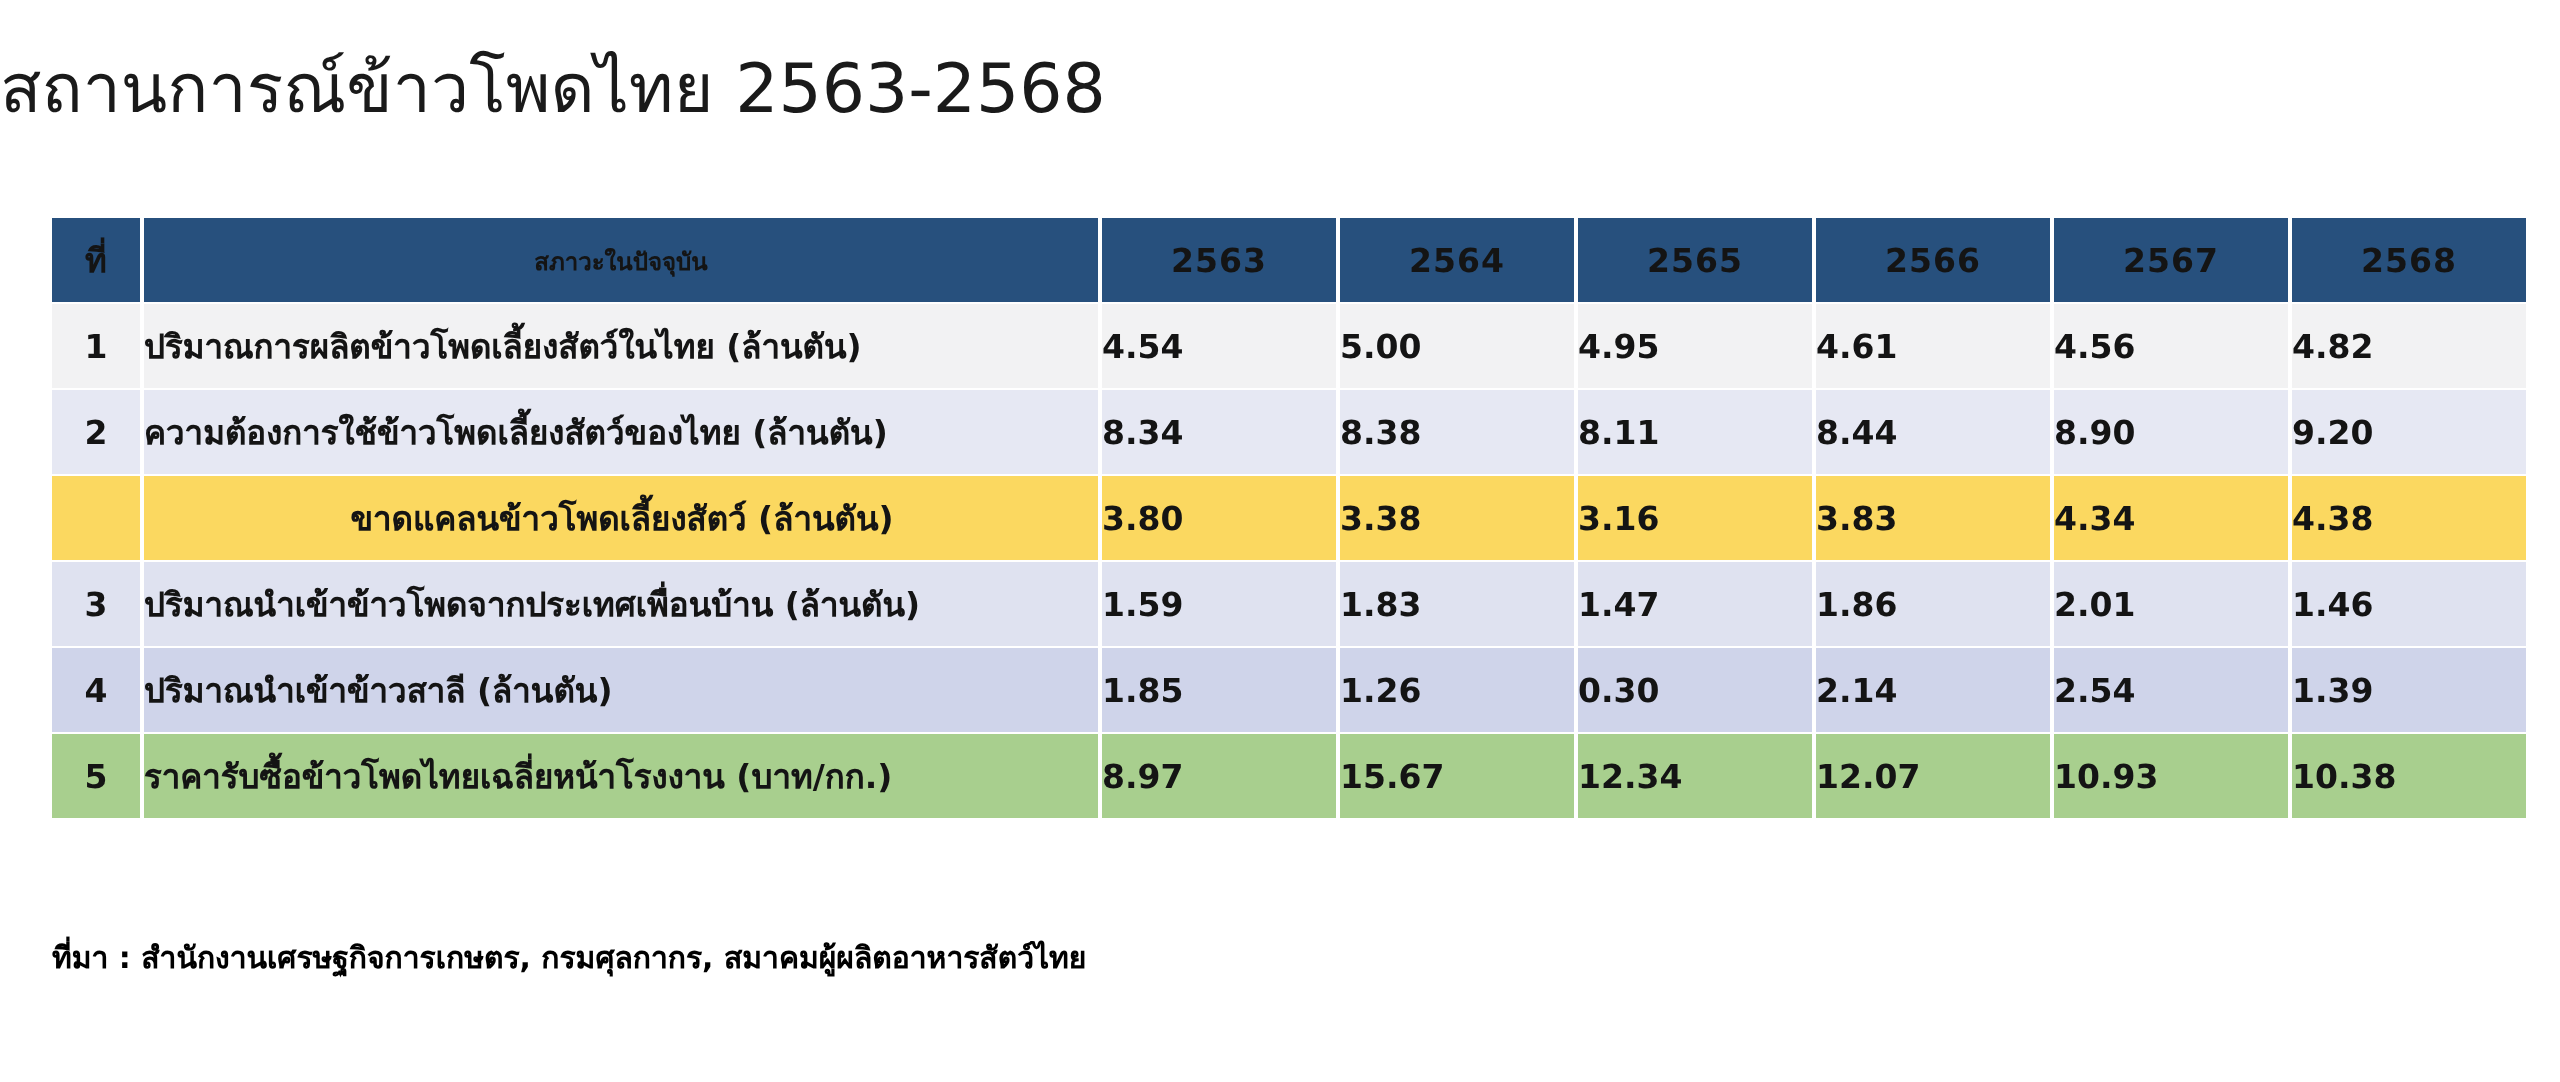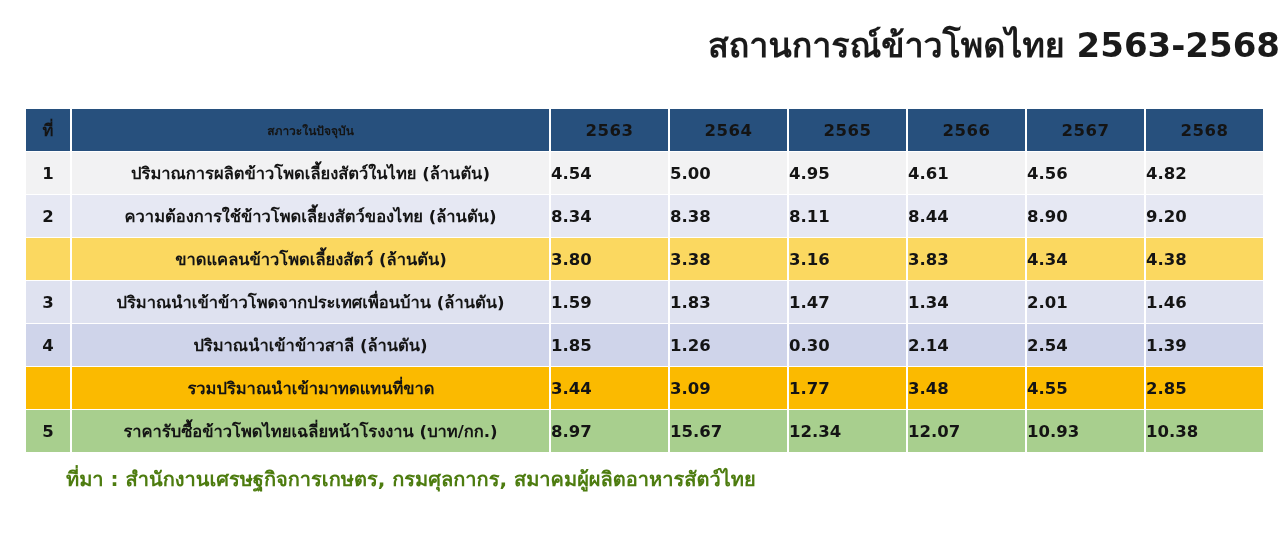--- a/index.html
+++ b/index.html
@@ -19,23 +19,23 @@
     height: 541px;
     box-sizing: border-box;
   }
 
   
   .title {
     position: absolute;
     top: 22px;
     left: 0;
     width: 1280px;
-    text-align: right;
+    text-align: left;
     font-size: 34px;
-    font-weight: bold;
+    font-weight: normal;
     color: #1a1a1a;
     letter-spacing: 0px;
     line-height: 46px;
     white-space: nowrap;
   }
 
   
   .table-wrap {
     position: absolute;
     left: 24px;
@@ -74,21 +74,21 @@
   thead th.th-desc { font-size: 12px; }
   thead th.th-year { font-size: 16.5px; letter-spacing: 0.5px; }
 
   
   td.no {
     text-align: center;
     font-weight: bold;
     font-size: 16px;
   }
   td.desc {
-    text-align: center;
+    text-align: left;
     padding-left: 14px;
     font-weight: bold;
     font-size: 16.5px;
     white-space: nowrap;
   }
   td.desc.center {
     text-align: center;
     padding-left: 1px;
   }
   td.val {
@@ -103,26 +103,25 @@
   tr.tint-lav3 td    { background: #cfd4ea; }
   tr.tint-yellow td  { background: #fbd860; }
   tr.tint-orange td  { background: #fbba00; }
   tr.tint-green td   { background: #a8cf8e; }
 
   
   .notes {
     position: absolute;
     left: 26px;
     top: 466px;
-    font-size: 20px;
-    font-weight: bold;
-    color: #4d7c0f;
+    font-size: 15px;
+    font-weight: bold;
+    color: #000000;
     line-height: 26px;
     white-space: nowrap;
-    margin-left: 40px;
   }
   .notes div { white-space: nowrap; }
 </style>
 </head>
 <body>
 
 <div class="page">
 
   <div class="title">สถานการณ์ข้าวโพดไทย 2563-2568</div>
 
@@ -180,44 +179,34 @@
             <td class="val">3.83</td>
             <td class="val">4.34</td>
             <td class="val">4.38</td>
           </tr>
           <tr class="tint-lav2">
             <td class="no">3</td>
             <td class="desc">ปริมาณนำเข้าข้าวโพดจากประเทศเพื่อนบ้าน (ล้านตัน)</td>
             <td class="val">1.59</td>
             <td class="val">1.83</td>
             <td class="val">1.47</td>
-            <td class="val">1.34</td>
+            <td class="val">1.86</td>
             <td class="val">2.01</td>
             <td class="val">1.46</td>
           </tr>
           <tr class="tint-lav3">
             <td class="no">4</td>
             <td class="desc">ปริมาณนำเข้าข้าวสาลี (ล้านตัน)</td>
             <td class="val">1.85</td>
             <td class="val">1.26</td>
             <td class="val">0.30</td>
             <td class="val">2.14</td>
             <td class="val">2.54</td>
             <td class="val">1.39</td>
           </tr>
-          <tr class="tint-orange">
-            <td class="no"></td>
-            <td class="desc center">รวมปริมาณนำเข้ามาทดแทนที่ขาด</td>
-            <td class="val">3.44</td>
-            <td class="val">3.09</td>
-            <td class="val">1.77</td>
-            <td class="val">3.48</td>
-            <td class="val">4.55</td>
-            <td class="val">2.85</td>
-          </tr>
           <tr class="tint-green">
             <td class="no">5</td>
             <td class="desc">ราคารับซื้อข้าวโพดไทยเฉลี่ยหน้าโรงงาน (บาท/กก.)</td>
             <td class="val">8.97</td>
             <td class="val">15.67</td>
             <td class="val">12.34</td>
             <td class="val">12.07</td>
             <td class="val">10.93</td>
             <td class="val">10.38</td>
           </tr>

